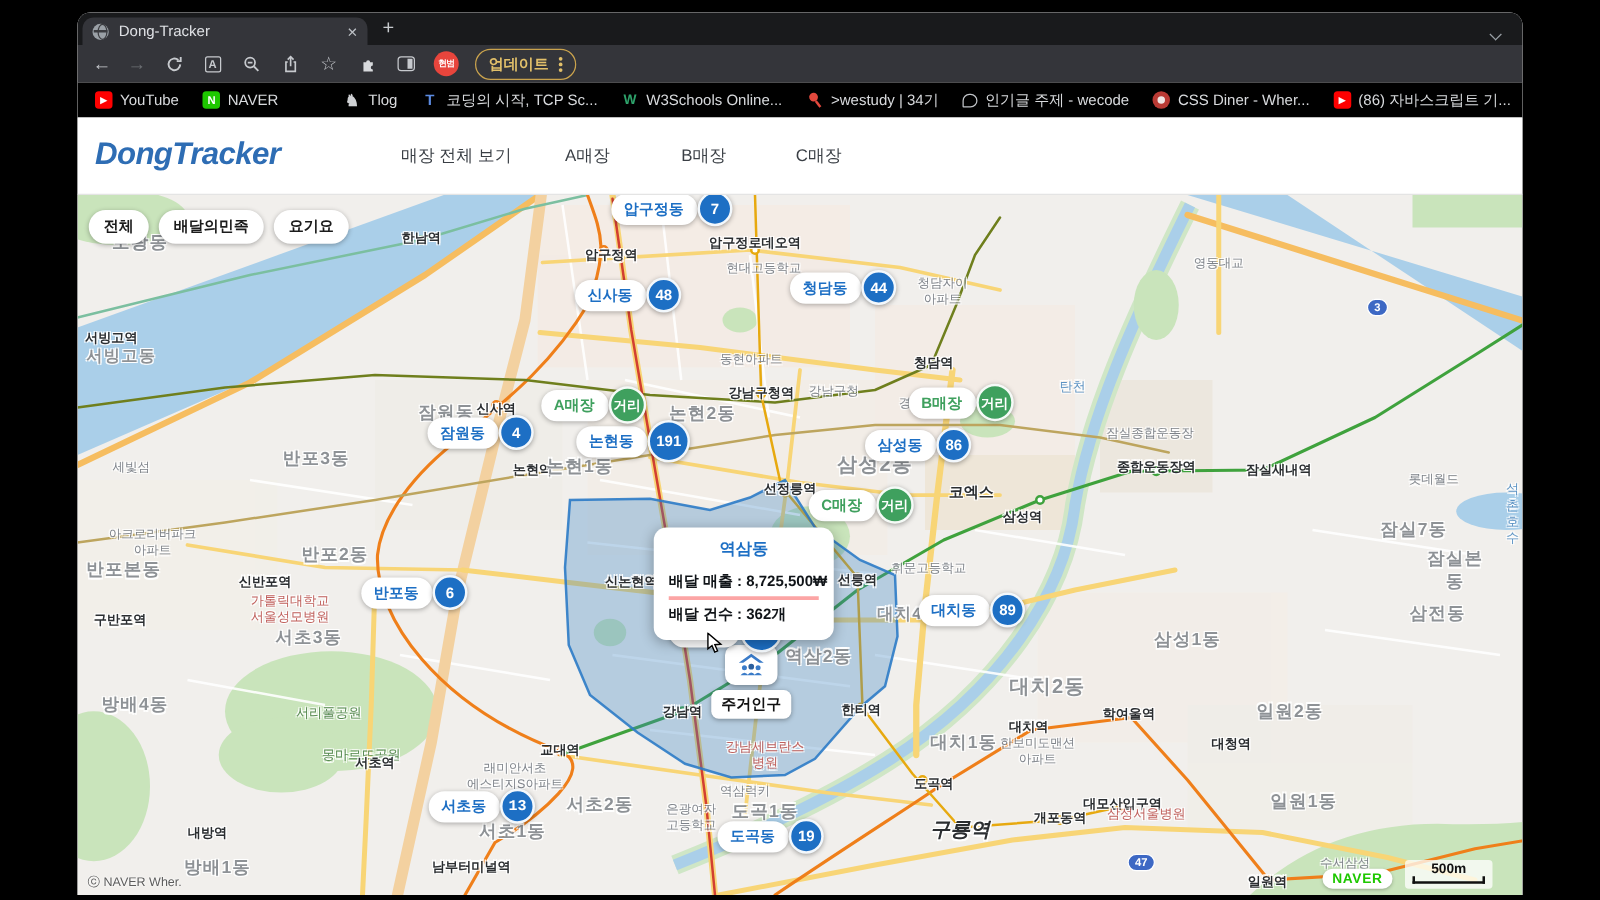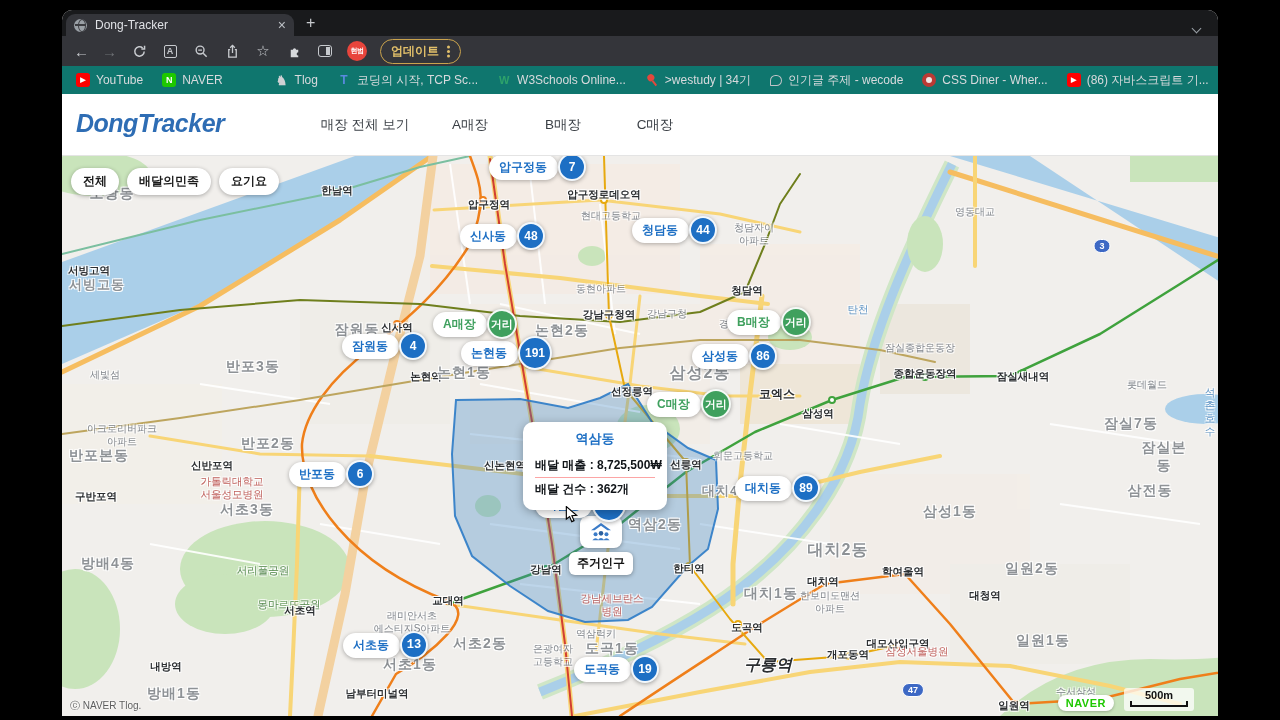--- a/index.html
+++ b/index.html
@@ -46,21 +46,21 @@
   .translate-ic { width:13px; height:13px; border:1.4px solid #c7cace; border-radius:2px; color:#c7cace;
                   font-size:9px; font-weight:bold; display:flex; align-items:center; justify-content:center; }
   .avatar { width:20px; height:20px; border-radius:50%; background:#e8453c; color:#fff; font-size:7px;
             font-weight:bold; display:flex; align-items:center; justify-content:center; letter-spacing:-0.5px; }
   .update-pill { display:flex; align-items:center; gap:8px; border:1.5px solid #caa34d; border-radius:13px;
                  padding:3px 10px; color:#e2c06a; font-size:12px; font-weight:bold; white-space:nowrap; }
   .dots { width:3px; height:3px; border-radius:50%; background:#e2c06a;
           box-shadow:0 -4.5px 0 #e2c06a, 0 4.5px 0 #e2c06a; }
 
   
-  .bookmarks { height:28px; background:#0f766e; display:flex; align-items:center; padding:0 14px; gap:19px; }
+  .bookmarks { height:28px; background:#000000; display:flex; align-items:center; padding:0 14px; gap:19px; }
   .bm { display:flex; align-items:center; gap:6px; color:#d8dadd; font-size:12px; white-space:nowrap; }
   .ic { width:14px; height:14px; border-radius:3px; display:inline-flex; align-items:center;
         justify-content:center; position:relative; flex:0 0 auto; font-weight:bold; }
   .ic-youtube { background:#f00; }
   .ic-youtube::before { content:"▶"; color:#fff; font-size:7px; }
   .ic-naver { background:#1ec800; }
   .ic-naver::before { content:"N"; color:#fff; font-size:9px; font-weight:bold; }
   .ic-tlog::before { content:"♞"; color:#cfd1d4; font-size:13px; }
   .ic-letter-t-blue::before { content:"T"; color:#5b8ae0; font-size:12px; font-weight:bold; }
   .ic-w3schools::before { content:"W"; color:#2ea36b; font-size:11px; font-weight:bold; }
@@ -106,21 +106,21 @@
   .pop-marker { position:absolute; z-index:9; display:flex; flex-direction:column; align-items:center; gap:4px; }
   .pop-box { width:42px; height:32px; background:#fff; border-radius:8px; display:flex; align-items:center;
              justify-content:center; box-shadow:0 1px 4px rgba(0,0,0,.35); }
   .pop-label { background:#fff; border-radius:6px; padding:3px 8px; font-size:12px; font-weight:bold;
                color:#111; box-shadow:0 1px 4px rgba(0,0,0,.35); white-space:nowrap; }
 
   .tooltip { position:absolute; z-index:20; background:#fff; border-radius:10px; padding:8px 12px 9px;
              box-shadow:0 2px 10px rgba(0,0,0,.3); width:144px; }
   .tt-title { text-align:center; color:#1d6fc4; font-size:13px; font-weight:bold; margin-bottom:6px; }
   .tt-row { color:#101418; font-size:12px; font-weight:bold; white-space:nowrap; padding:3px 0; }
-  .tt-div { border-top:1px solid #fca5a5; }
+  .tt-div { border-top:3px solid #fca5a5; }
 
   .chips { position:absolute; left:9px; top:12px; z-index:30; display:flex; gap:8px; }
   .chip { background:#fff; border-radius:14px; padding:5px 12px; font-size:12px; font-weight:bold;
           color:#1b1b1b; box-shadow:0 1px 4px rgba(0,0,0,.3); white-space:nowrap; }
 
   .cursor-hand { position:absolute; z-index:40; }
 
   .attribution { position:absolute; left:8px; bottom:3px; z-index:30; font-size:10px; color:#5c5c5c;
                  text-shadow:0 0 2px #fff, 0 0 2px #fff; }
   .map-footer { position:absolute; right:24px; bottom:5px; z-index:30; display:flex; align-items:flex-end; gap:10px; }
@@ -369,21 +369,21 @@
             <path d="M3.5 20 q3.5 -4.5 7 0 Z M9.5 20 q3.5 -5 7 0 Z M15.5 20 q3.5 -4.5 7 0 Z" fill="#3a7bc8"></path>
           </svg>
         </div>
         <div class="pop-label">주거인구</div>
       </div>
 
       <svg class="cursor-hand" style="left:503px; top:350px;" width="14" height="17" viewBox="0 0 11 15">
         <path d="M0.5,0.5 L0.5,11.5 L3.4,9.3 L5.3,13.8 L7.3,12.9 L5.4,8.6 L9.6,8.3 Z" fill="#fff" stroke="#000" stroke-width="1"></path>
       </svg>
 
-      <span class="attribution">ⓒ NAVER Tlog.</span>
+      <span class="attribution">ⓒ NAVER Wher.</span>
       <div class="map-footer">
         <span class="brand">NAVER</span>
         <span class="scale">
           <span class="scale-text">500m</span>
           <span class="scale-bar"></span>
         </span>
       </div>
     <div class="lbl k-d" style="left: 50px; top: 38px; font-size: 14px;">보광동</div>
         <div class="lbl k-s" style="left: 275px; top: 35px; font-size: 10.5px;">한남역</div>
         <div class="lbl k-s" style="left: 27px; top: 115px; font-size: 10.5px;">서빙고역</div>

